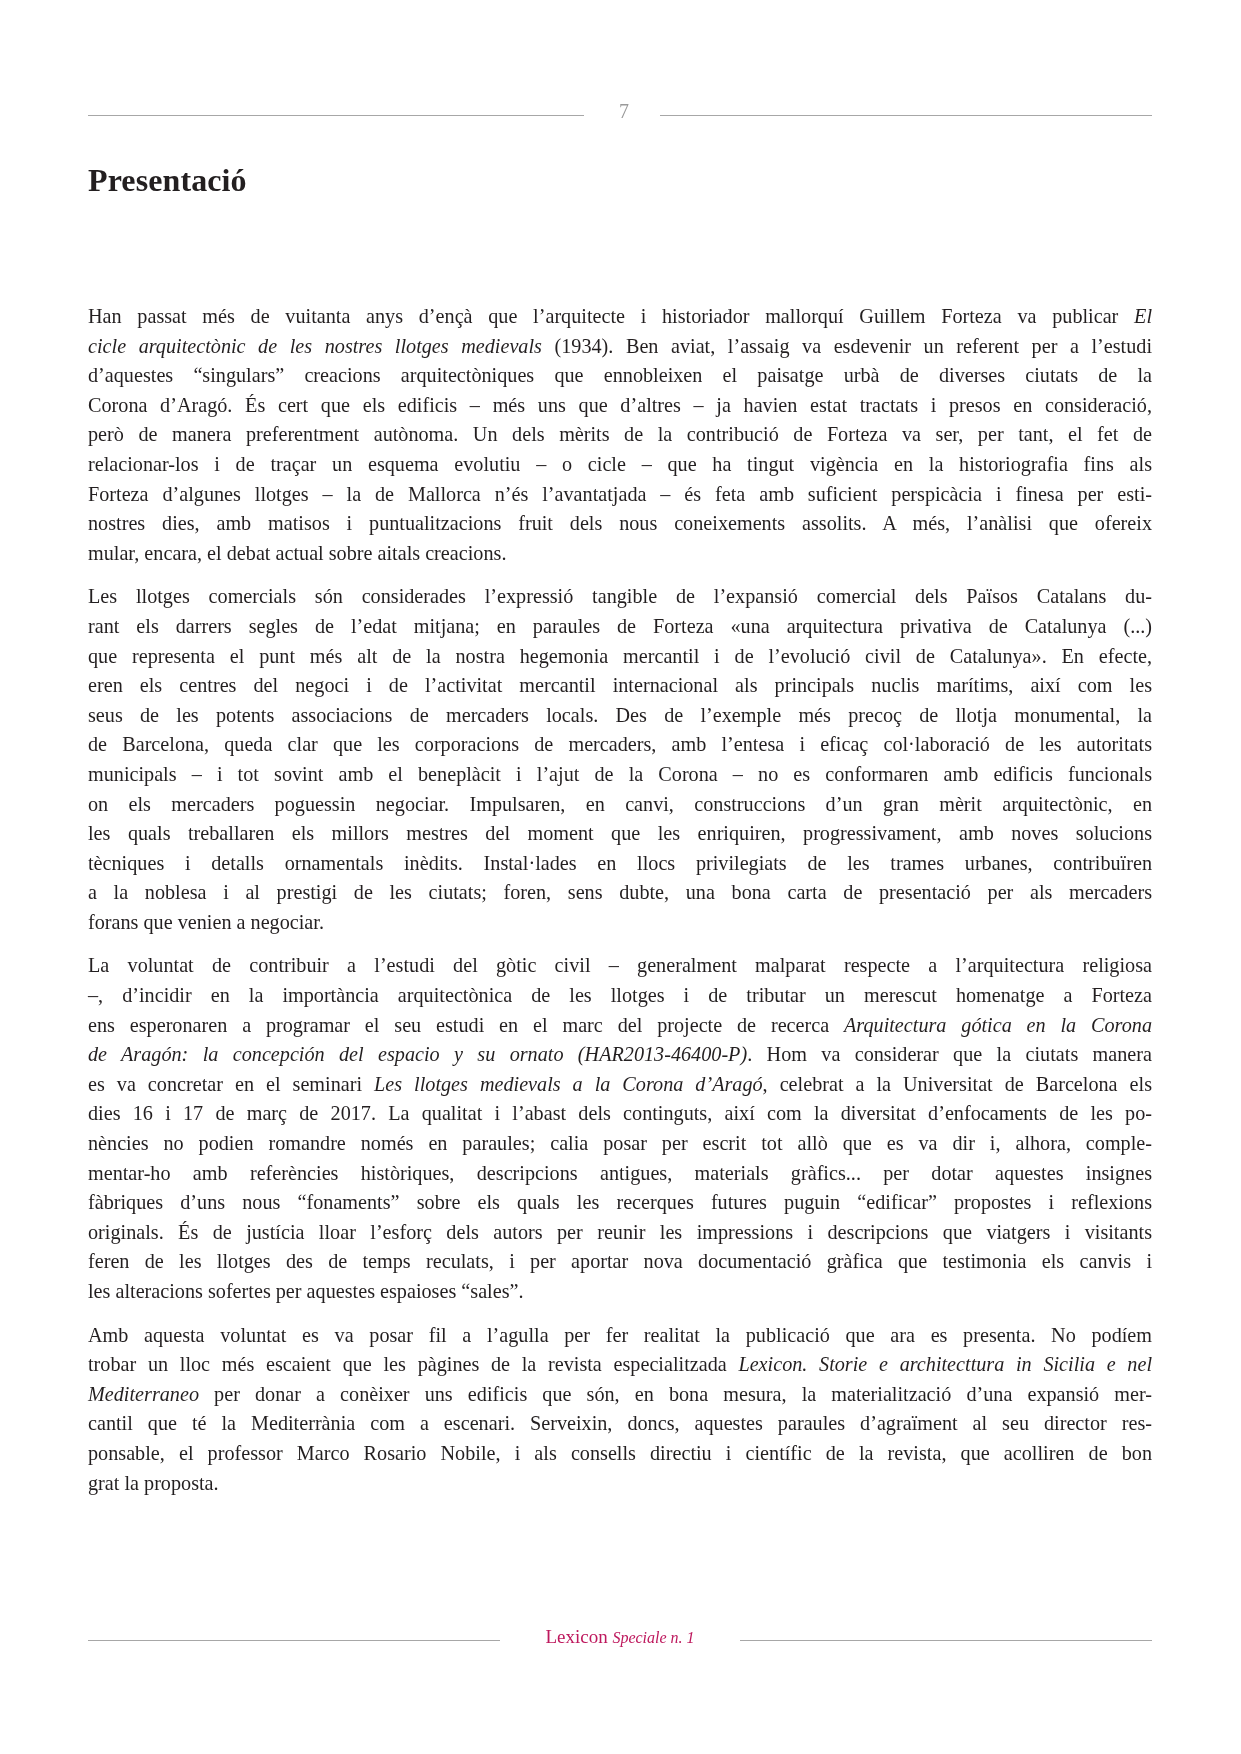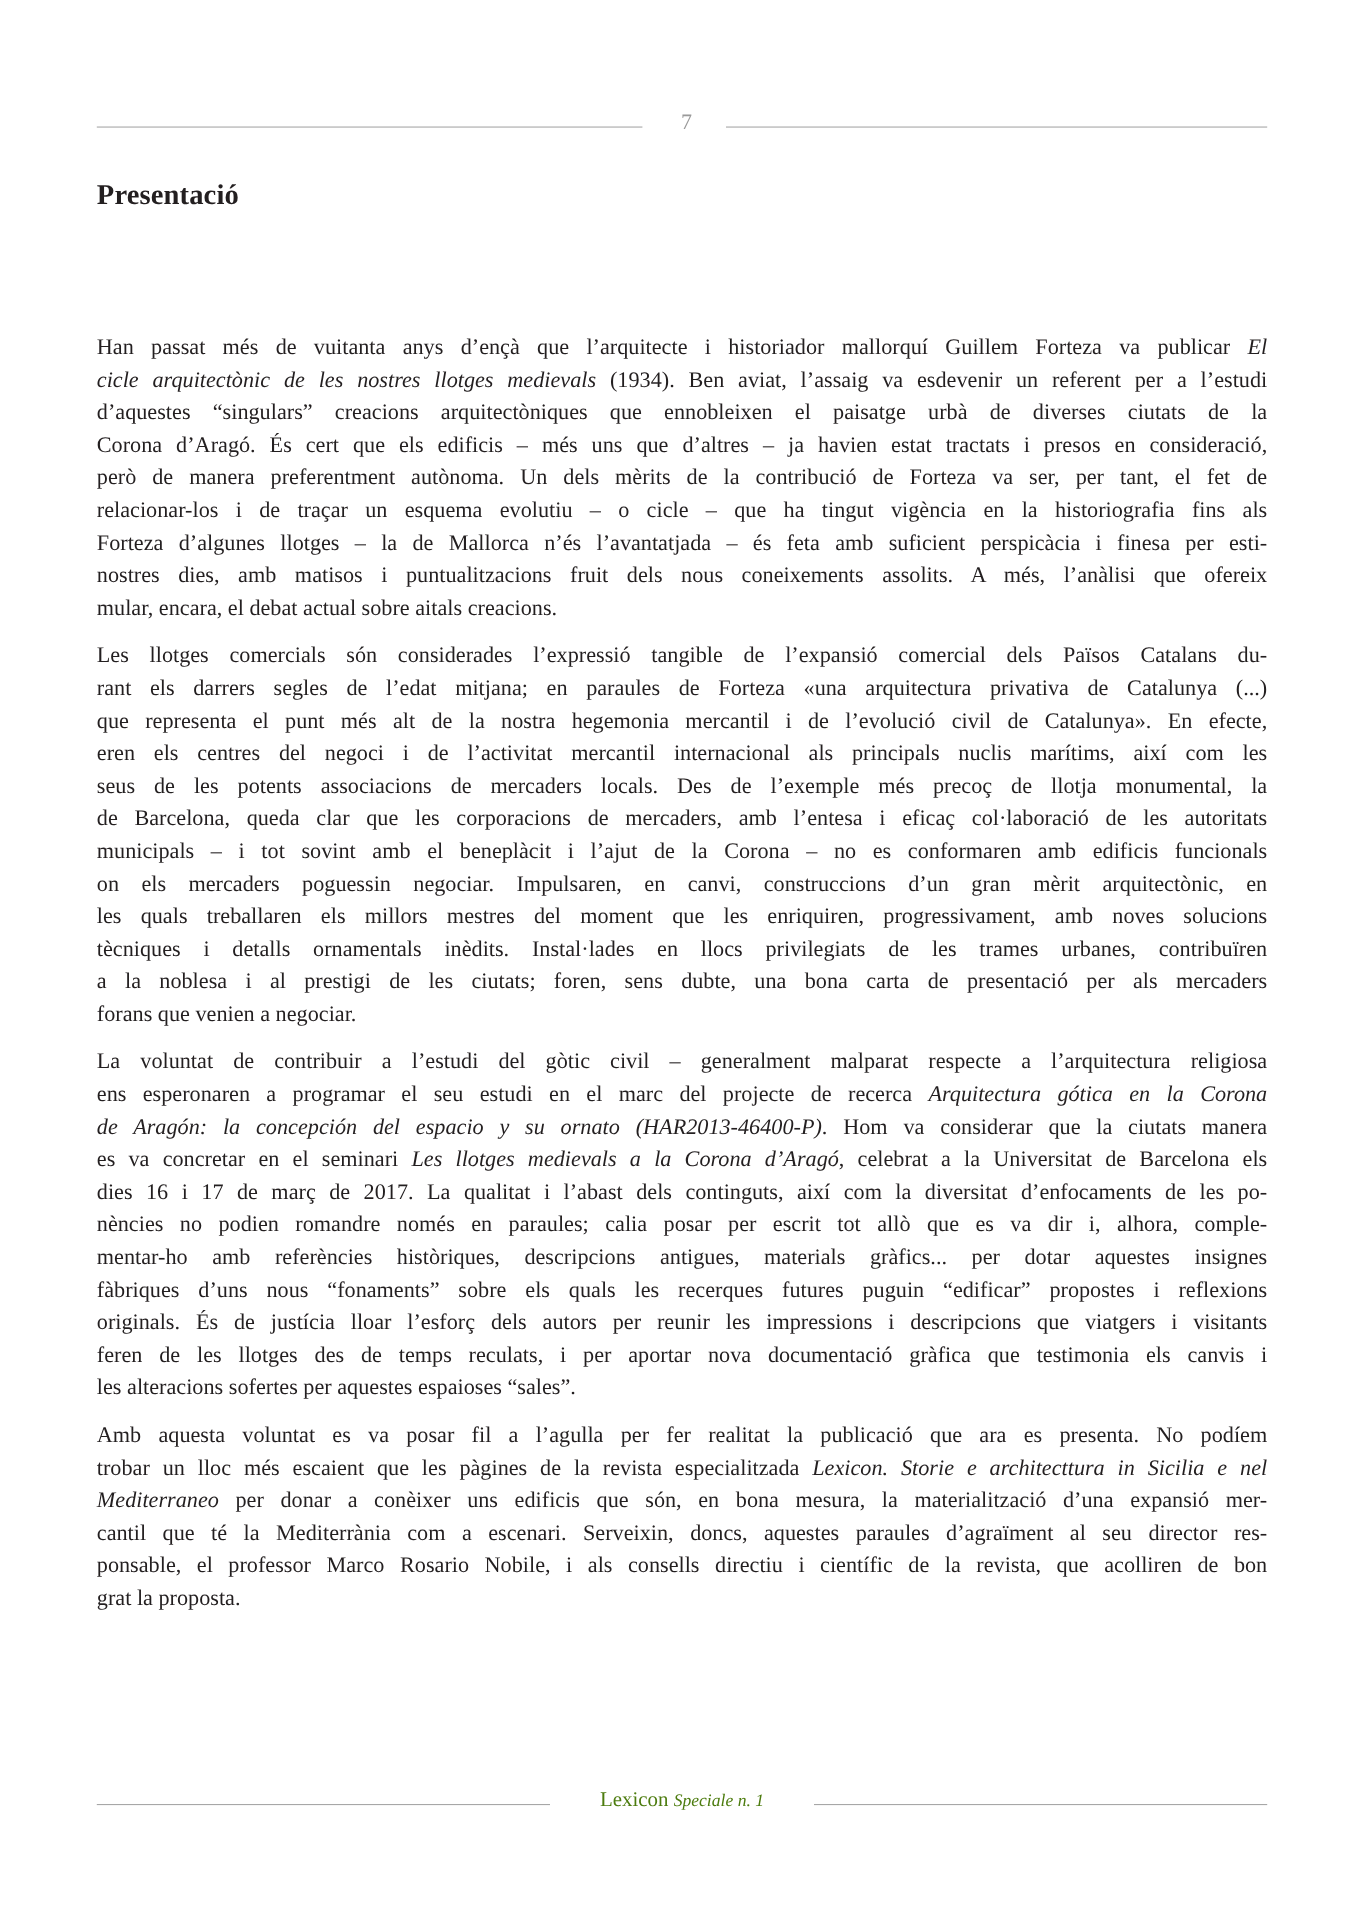--- a/index.html
+++ b/index.html
@@ -4,35 +4,35 @@
 <style>
   html, body { margin:0; padding:0; background:#ffffff; }
   body { width:1241px; height:1754px; position:relative; overflow:hidden;
          font-family:"Liberation Serif","DejaVu Serif",serif; color:#231f20; }
   .header { position:absolute; top:100px; left:88px; width:1064px; height:24px; }
   .header .rule { position:absolute; top:15px; height:1px; background:#a7a7a7; }
   .header .rule.left { left:0; width:496px; }
   .header .rule.right { left:572px; width:492px; }
   .header .pagenum { position:absolute; left:526px; top:0; width:20px; text-align:center;
                      font-size:20px; color:#9a9a9a; font-style:normal; }
-  .title { position:absolute; top:162px; left:88px; font-size:26px; font-weight:bold;
+  .title { position:absolute; top:162px; left:88px; font-size:32px; font-weight:bold;
            color:#231f20; letter-spacing:0.1px; }
   .body { position:absolute; top:292px; left:88px; width:1064px; font-size:20.2px;
           line-height:29.6px; }
   .para { margin:10px 0 14px 0; }
   .line { display:block; text-align:justify; text-align-last:justify; white-space:nowrap;
           overflow:visible; height:29.6px; }
   .line.last { text-align-last:left; }
   .line span.it { font-style:italic; }
   .footer { position:absolute; top:1626px; left:88px; width:1064px; height:24px; }
   .footer .rule { position:absolute; top:14px; height:1px; background:#a7a7a7; }
   .footer .rule.left { left:0; width:412px; }
   .footer .rule.right { left:652px; width:412px; }
   .footer .label { position:absolute; left:444px; width:176px; top:0; text-align:center;
-                   color:#4d7c0f; font-size:19px; white-space:nowrap; }
+                   color:#be185d; font-size:19px; white-space:nowrap; }
   .footer .label .sub { font-style:italic; font-size:16px; }
 </style>
 </head>
 <body>
 
 <div class="header">
   <div class="rule left"></div>
   <div class="pagenum">7</div>
   <div class="rule right"></div>
 </div>
@@ -60,20 +60,21 @@
       <span class="line"><span>de Barcelona, queda clar que les corporacions de mercaders, amb l’entesa i eficaç col·laboració de les autoritats</span></span>
       <span class="line"><span>municipals – i tot sovint amb el beneplàcit i l’ajut de la Corona – no es conformaren amb edificis funcionals</span></span>
       <span class="line"><span>on els mercaders poguessin negociar. Impulsaren, en canvi, construccions d’un gran mèrit arquitectònic, en</span></span>
       <span class="line"><span>les quals treballaren els millors mestres del moment que les enriquiren, progressivament, amb noves solucions</span></span>
       <span class="line"><span>tècniques i detalls ornamentals inèdits. Instal·lades en llocs privilegiats de les trames urbanes, contribuïren</span></span>
       <span class="line"><span>a la noblesa i al prestigi de les ciutats; foren, sens dubte, una bona carta de presentació per als mercaders</span></span>
       <span class="line last"><span>forans que venien a negociar.</span></span>
     </p>
     <p class="para">
       <span class="line"><span>La voluntat de contribuir a l’estudi del gòtic civil – generalment malparat respecte a l’arquitectura religiosa</span></span>
+      <span class="line"><span>–, d’incidir en la importància arquitectònica de les llotges i de tributar un merescut homenatge a Forteza</span></span>
       <span class="line"><span>ens esperonaren a programar el seu estudi en el marc del projecte de recerca </span><span class="it">Arquitectura gótica en la Corona</span></span>
       <span class="line"><span class="it">de Aragón: la concepción del espacio y su ornato (HAR2013-46400-P)</span><span>. Hom va considerar que la ciutats manera</span></span>
       <span class="line"><span>es va concretar en el seminari </span><span class="it">Les llotges medievals a la Corona d’Aragó</span><span>, celebrat a la Universitat de Barcelona els</span></span>
       <span class="line"><span>dies 16 i 17 de març de 2017. La qualitat i l’abast dels continguts, així com la diversitat d’enfocaments de les po-</span></span>
       <span class="line"><span>nències no podien romandre només en paraules; calia posar per escrit tot allò que es va dir i, alhora, comple-</span></span>
       <span class="line"><span>mentar-ho amb referències històriques, descripcions antigues, materials gràfics... per dotar aquestes insignes</span></span>
       <span class="line"><span>fàbriques d’uns nous “fonaments” sobre els quals les recerques futures puguin “edificar” propostes i reflexions</span></span>
       <span class="line"><span>originals. És de justícia lloar l’esforç dels autors per reunir les impressions i descripcions que viatgers i visitants</span></span>
       <span class="line"><span>feren de les llotges des de temps reculats, i per aportar nova documentació gràfica que testimonia els canvis i</span></span>
       <span class="line last"><span>les alteracions sofertes per aquestes espaioses “sales”.</span></span>

